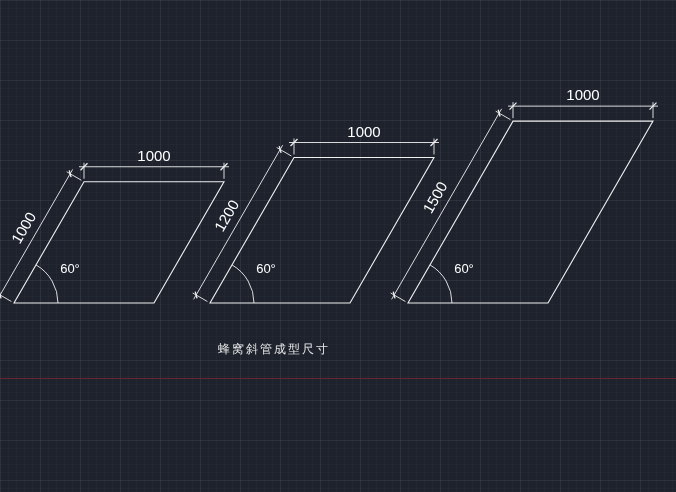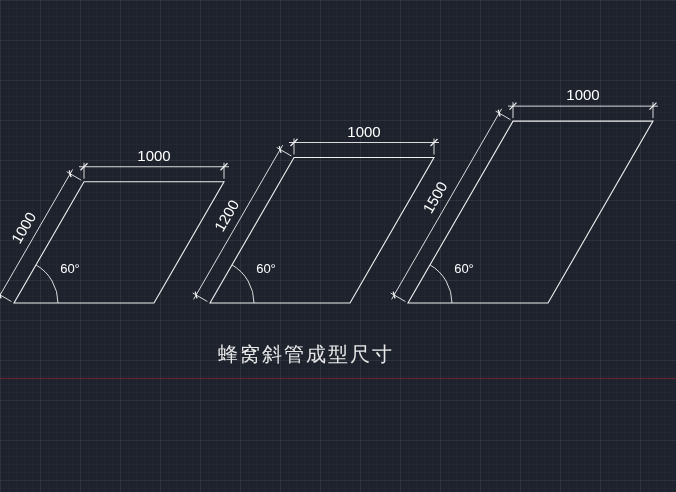--- a/index.html
+++ b/index.html
@@ -14,21 +14,21 @@
     background-image:
       linear-gradient(rgba(255,255,255,0.05) 1px, transparent 1px),
       linear-gradient(90deg, rgba(255,255,255,0.05) 1px, transparent 1px),
       linear-gradient(rgba(255,255,255,0.018) 1px, transparent 1px),
       linear-gradient(90deg, rgba(255,255,255,0.018) 1px, transparent 1px);
     background-size:40px 40px,40px 40px,8px 8px,8px 8px;
   }
   #drawing{position:absolute;left:0;top:0;}
   #redline{position:absolute;left:0;width:676px;height:1px;}
   #caption{
-    position:absolute;color:#e8e8e8;font-size:20px;
+    position:absolute;color:#e8e8e8;font-size:12px;
     letter-spacing:2px;white-space:nowrap;
   }
 </style>
 </head>
 <body>
 
 <div id="viewport" style="background-color: rgb(29, 34, 45);">
   <svg id="drawing" width="676" height="492" viewBox="0 0 676 492">
       <polygon points="14,303 154,303 224.00000000000003,181.75644347017857 84.00000000000003,181.75644347017857" fill="none" stroke="#f0f0f0" stroke-width="1.1"></polygon>
       <line x1="84.00000000000003" y1="178.75644347017857" x2="84.00000000000003" y2="162.75644347017857" stroke="#f0f0f0" stroke-width="0.9"></line>

